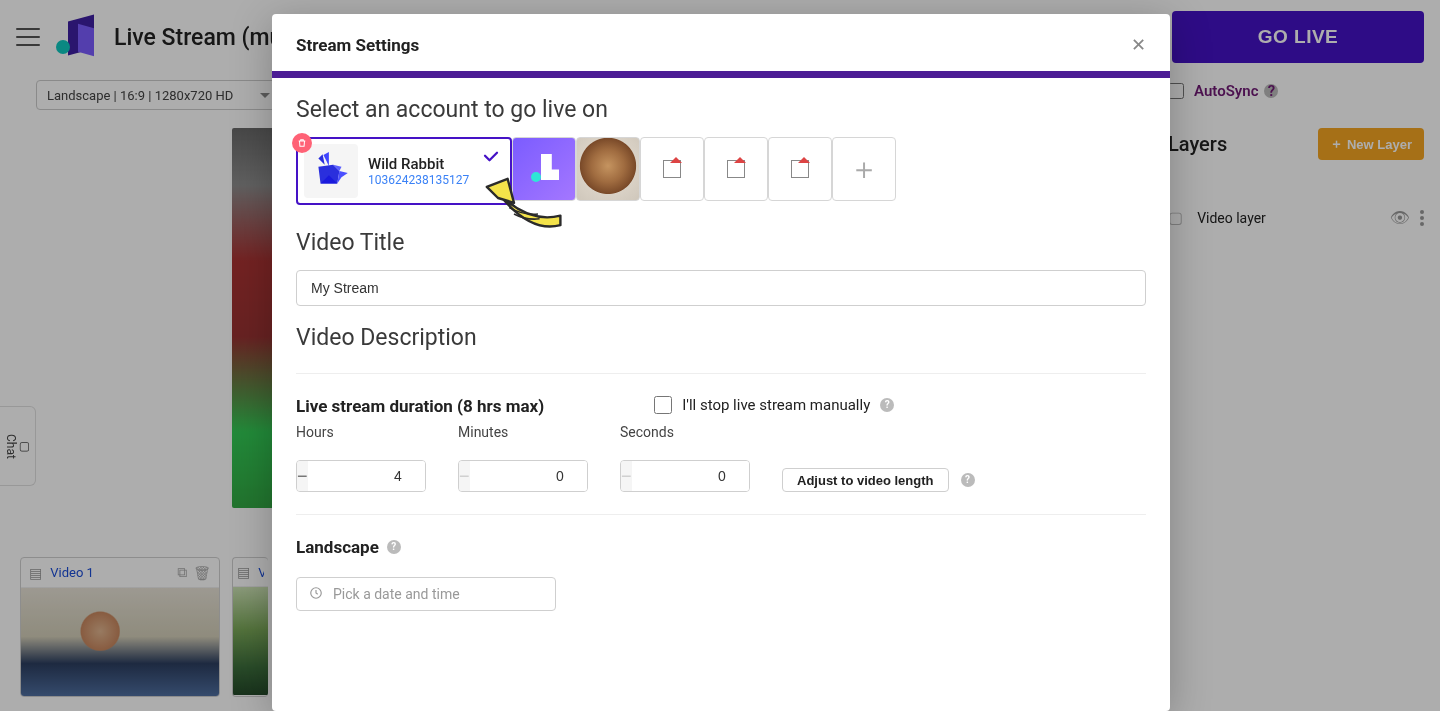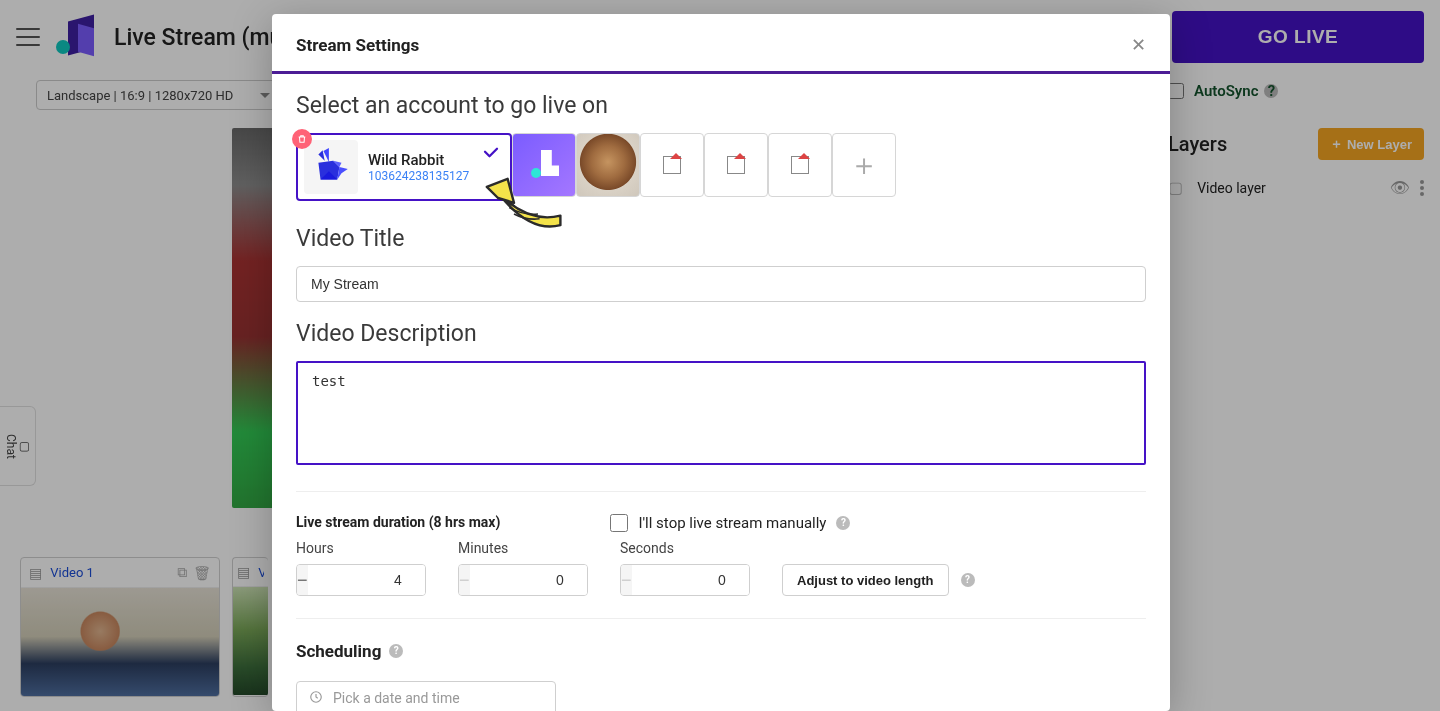--- a/index.html
+++ b/index.html
@@ -26,22 +26,22 @@
   .second-row { display: flex; padding: 6px 16px 0 36px; align-items: flex-start; }
   .res-select { width: 245px; height: 30px; border: 1px solid #ccc; border-radius: 4px; padding: 0 10px; font-size: 13px; color: #444; background: #fff; display: flex; align-items: center; justify-content: space-between; cursor: pointer; }
   .res-select:after { content: ""; display: inline-block; width: 0; height: 0; border-left: 5px solid transparent; border-right: 5px solid transparent; border-top: 5px solid #888; }
 
   .canvas-area { margin-left: 196px; margin-top: 18px; width: 300px; height: 380px; position: relative; }
   .canvas-img { width: 60px; height: 380px; background: linear-gradient(180deg,#6a6a6a 0%, #8e8e8e 15%, #a33 35%, #933 55%, #3c5 80%, #3a4 100%); border-radius: 2px; position: absolute; left: 36px; top: 0;}
 
   .right-panel { position: absolute; right: 16px; top: 82px; width: 256px; }
   .autosync-row { display: flex; align-items: center; margin-bottom: 28px; }
   .autosync-row input[type=checkbox] { width: 16px; height: 16px; margin-right: 10px; }
-  .autosync-row span { font-size: 15px; font-weight: 600; color: #14532d; margin-right: 6px; }
-  .layers-header { display: flex; align-items: center; justify-content: space-between; margin-bottom: 12px; }
+  .autosync-row span { font-size: 15px; font-weight: 600; color: #701a75; margin-right: 6px; }
+  .layers-header { display: flex; align-items: center; justify-content: space-between; margin-bottom: 42px; }
   .layers-header h3 { font-size: 20px; font-weight: 500; color: #222; }
   .new-layer-btn { background: #f5a623; color: #fff; border: none; border-radius: 4px; padding: 7px 12px; font-size: 13px; font-weight: 600; display: flex; align-items: center; gap: 4px; cursor: pointer;}
   .layer-row { display: flex; align-items: center; padding: 6px 0; }
   .layer-row .cam-icon { color: #bbb; margin-right: 14px; font-size: 16px;}
   .layer-row .name { font-size: 14px; color: #222; flex: 1;}
   .layer-row .eye { color: #999; margin-right: 10px; font-size: 16px;}
   .layer-row .dots { display: flex; flex-direction: column; gap: 2px;}
   .layer-row .dots span { width: 4px; height: 4px; background: #999; border-radius: 50%; }
 
   
@@ -64,21 +64,21 @@
   .chat-tab { position: absolute; left: 0; top: 406px; width: 36px; height: 80px; background: #fff; border: 1px solid #e0e0e0; border-left: none; border-radius: 0 6px 6px 0; display: flex; flex-direction: column; align-items: center; justify-content: center; font-size: 12px; color: #444; writing-mode: vertical-rl; }
 
   
   .qmark { display:inline-flex; width:14px; height:14px; border-radius:50%; background:#bbb; color:#fff; font-size:10px; line-height:14px; align-items:center; justify-content:center; font-weight:700;}
 
   
   .backdrop { position: absolute; inset: 0; background: rgba(0,0,0,0.32); }
 
   
   .modal { position: absolute; left: 272px; top: 14px; width: 898px; height: 697px; background: #fff; border-radius: 4px; box-shadow: 0 8px 40px rgba(0,0,0,0.25); display: flex; flex-direction: column; overflow: hidden; }
-  .modal-header { padding: 20px 24px 16px; border-bottom: 3px solid #4c1d95; display: flex; align-items: center; justify-content: space-between; gap: 12px;}
+  .modal-header { padding: 20px 24px 16px; border-bottom: 7px solid #4c1d95; display: flex; align-items: center; justify-content: space-between; gap: 12px;}
   .modal-header h2 { font-size: 17px; font-weight: 700; color: #222;}
   .modal-close { color: #888; font-size: 18px; cursor: pointer; font-weight: 300;}
 
   .modal-body { padding: 18px 24px 0; overflow: hidden; flex: 1;}
 
   .field-label { font-size: 23px; color: #3a3a3a; margin-bottom: 14px; }
 
   .accounts-row { display: flex; margin-bottom: 24px; position: relative;}
   .acct-selected { width: 216px; height: 68px; border: 2px solid #4512c6; border-radius: 4px; background: #fff; padding: 6px 10px 6px 6px; display: flex; align-items: center; position: relative; cursor: pointer;}
   .acct-selected .avatar { width: 54px; height: 54px; border-radius: 4px; background: #f5f5f5; display: flex; align-items: center; justify-content: center; margin-right: 10px;}
@@ -96,32 +96,32 @@
   .acct-thumb .missing { width:18px; height:18px; border:1px solid #888; position:relative; background:#fff;}
   .acct-thumb .missing:before { content:""; position:absolute; left:6px; top:-4px; width:0; height:0; border-left:6px solid transparent; border-right:6px solid transparent; border-bottom:6px solid #d44;}
   .acct-thumb.add { font-size: 30px; color: #aaa; font-weight: 300;}
 
   .text-input { width: 100%; height: 36px; border: 1px solid #cfcfcf; border-radius: 4px; padding: 0 14px; font-size: 14px; color: #333; }
   .textarea { width: 100%; height: 104px; border: 2px solid #4512c6; border-radius: 2px; padding: 10px 14px; font-size: 14px; color: #333; resize: none; outline:none;}
 
   .hr { border: none; border-top: 1px solid #eee; margin: 22px 0;}
 
   .duration-block { display: flex; align-items: flex-start; gap: 110px; margin-bottom: 8px;}
-  .duration-block h4 { font-size: 14px; font-weight: 700; color: #222;}
+  .duration-block h4 { font-size: 17px; font-weight: 700; color: #222;}
   .manual-row { display: flex; align-items: center; gap: 10px; font-size: 15px; color: #222;}
   .manual-row input[type=checkbox]{ width:18px; height:18px;}
 
   .time-groups { display: flex; gap: 32px; align-items: flex-end; margin-top:6px;}
-  .time-col .tlabel { font-size: 14px; color: #444; margin-bottom: 8px;}
+  .time-col .tlabel { font-size: 14px; color: #444; margin-bottom: 20px;}
   .stepper { display: flex; width: 130px; height: 32px; border: 1px solid #cfcfcf; border-radius: 4px; overflow: hidden;}
   .stepper button { width: 32px; border: none; background: #f5f5f5; color: #666; font-size: 18px; cursor: pointer;}
   .stepper button:disabled { color:#ccc; cursor:default;}
   .stepper .stepper-val { flex: 1; border: none; text-align: center; font-size: 14px; color:#333; outline:none;}
 
-  .adjust-btn { height: 32px; border: 1px solid #cfcfcf; background: #fff; border-radius: 4px; padding: 0 14px; font-size: 13px; font-weight: 600; color: #222; cursor: pointer;}
+  .adjust-btn { height: 24px; border: 1px solid #cfcfcf; background: #fff; border-radius: 4px; padding: 0 14px; font-size: 13px; font-weight: 600; color: #222; cursor: pointer;}
   .adjust-q { margin-left: 12px; }
 
   .scheduling-row { display:flex; align-items:center; gap:8px; margin-top: 0px;}
   .scheduling-row h4 { font-size: 17px; font-weight: 700; color:#222;}
 
   .date-picker { margin-top:20px; width: 260px; height: 34px; border: 1px solid #cfcfcf; border-radius: 4px; display:flex; align-items:center; padding:0 12px; gap:10px; color:#999; font-size:14px; cursor:pointer;}
 
   
   .arrow-annot { position: absolute; left: 480px; top: 158px; width: 100px; height: 80px; pointer-events: none; z-index: 50;}
 
@@ -265,21 +265,20 @@
           <div class="missing"></div>
         </div>
       <div class="acct-thumb add">＋</div>
     </div>
 
     <div class="field-label">Video Title</div>
     <input class="text-input" value="My Stream" style="">
     <div style="height:18px"></div>
 
     <div class="field-label">Video Description</div>
-    <textarea class="textarea" style="">test</textarea>
 
     <hr class="hr">
 
     <div class="duration-block">
       <h4>Live stream duration (8 hrs max)</h4>
       <div class="manual-row">
         <input type="checkbox" style="">
         <span>I'll stop live stream manually</span>
         <span class="qmark">?</span>
       </div>
@@ -312,21 +311,21 @@
       </div>
       <div style="display:flex; align-items:center;">
         <button class="adjust-btn">Adjust to video length</button>
         <span class="qmark adjust-q">?</span>
       </div>
     </div>
 
     <hr class="hr">
 
     <div class="scheduling-row">
-      <h4>Scheduling</h4>
+      <h4>Landscape</h4>
       <span class="qmark">?</span>
     </div>
 
     <div class="date-picker">
       <span>
         <svg width="14" height="14" viewBox="0 0 24 24" fill="none" stroke="#999" stroke-width="2">
             <circle cx="12" cy="12" r="9"></circle>
             <path d="M12 7v5l3 2"></path>
           </svg>
       </span>

